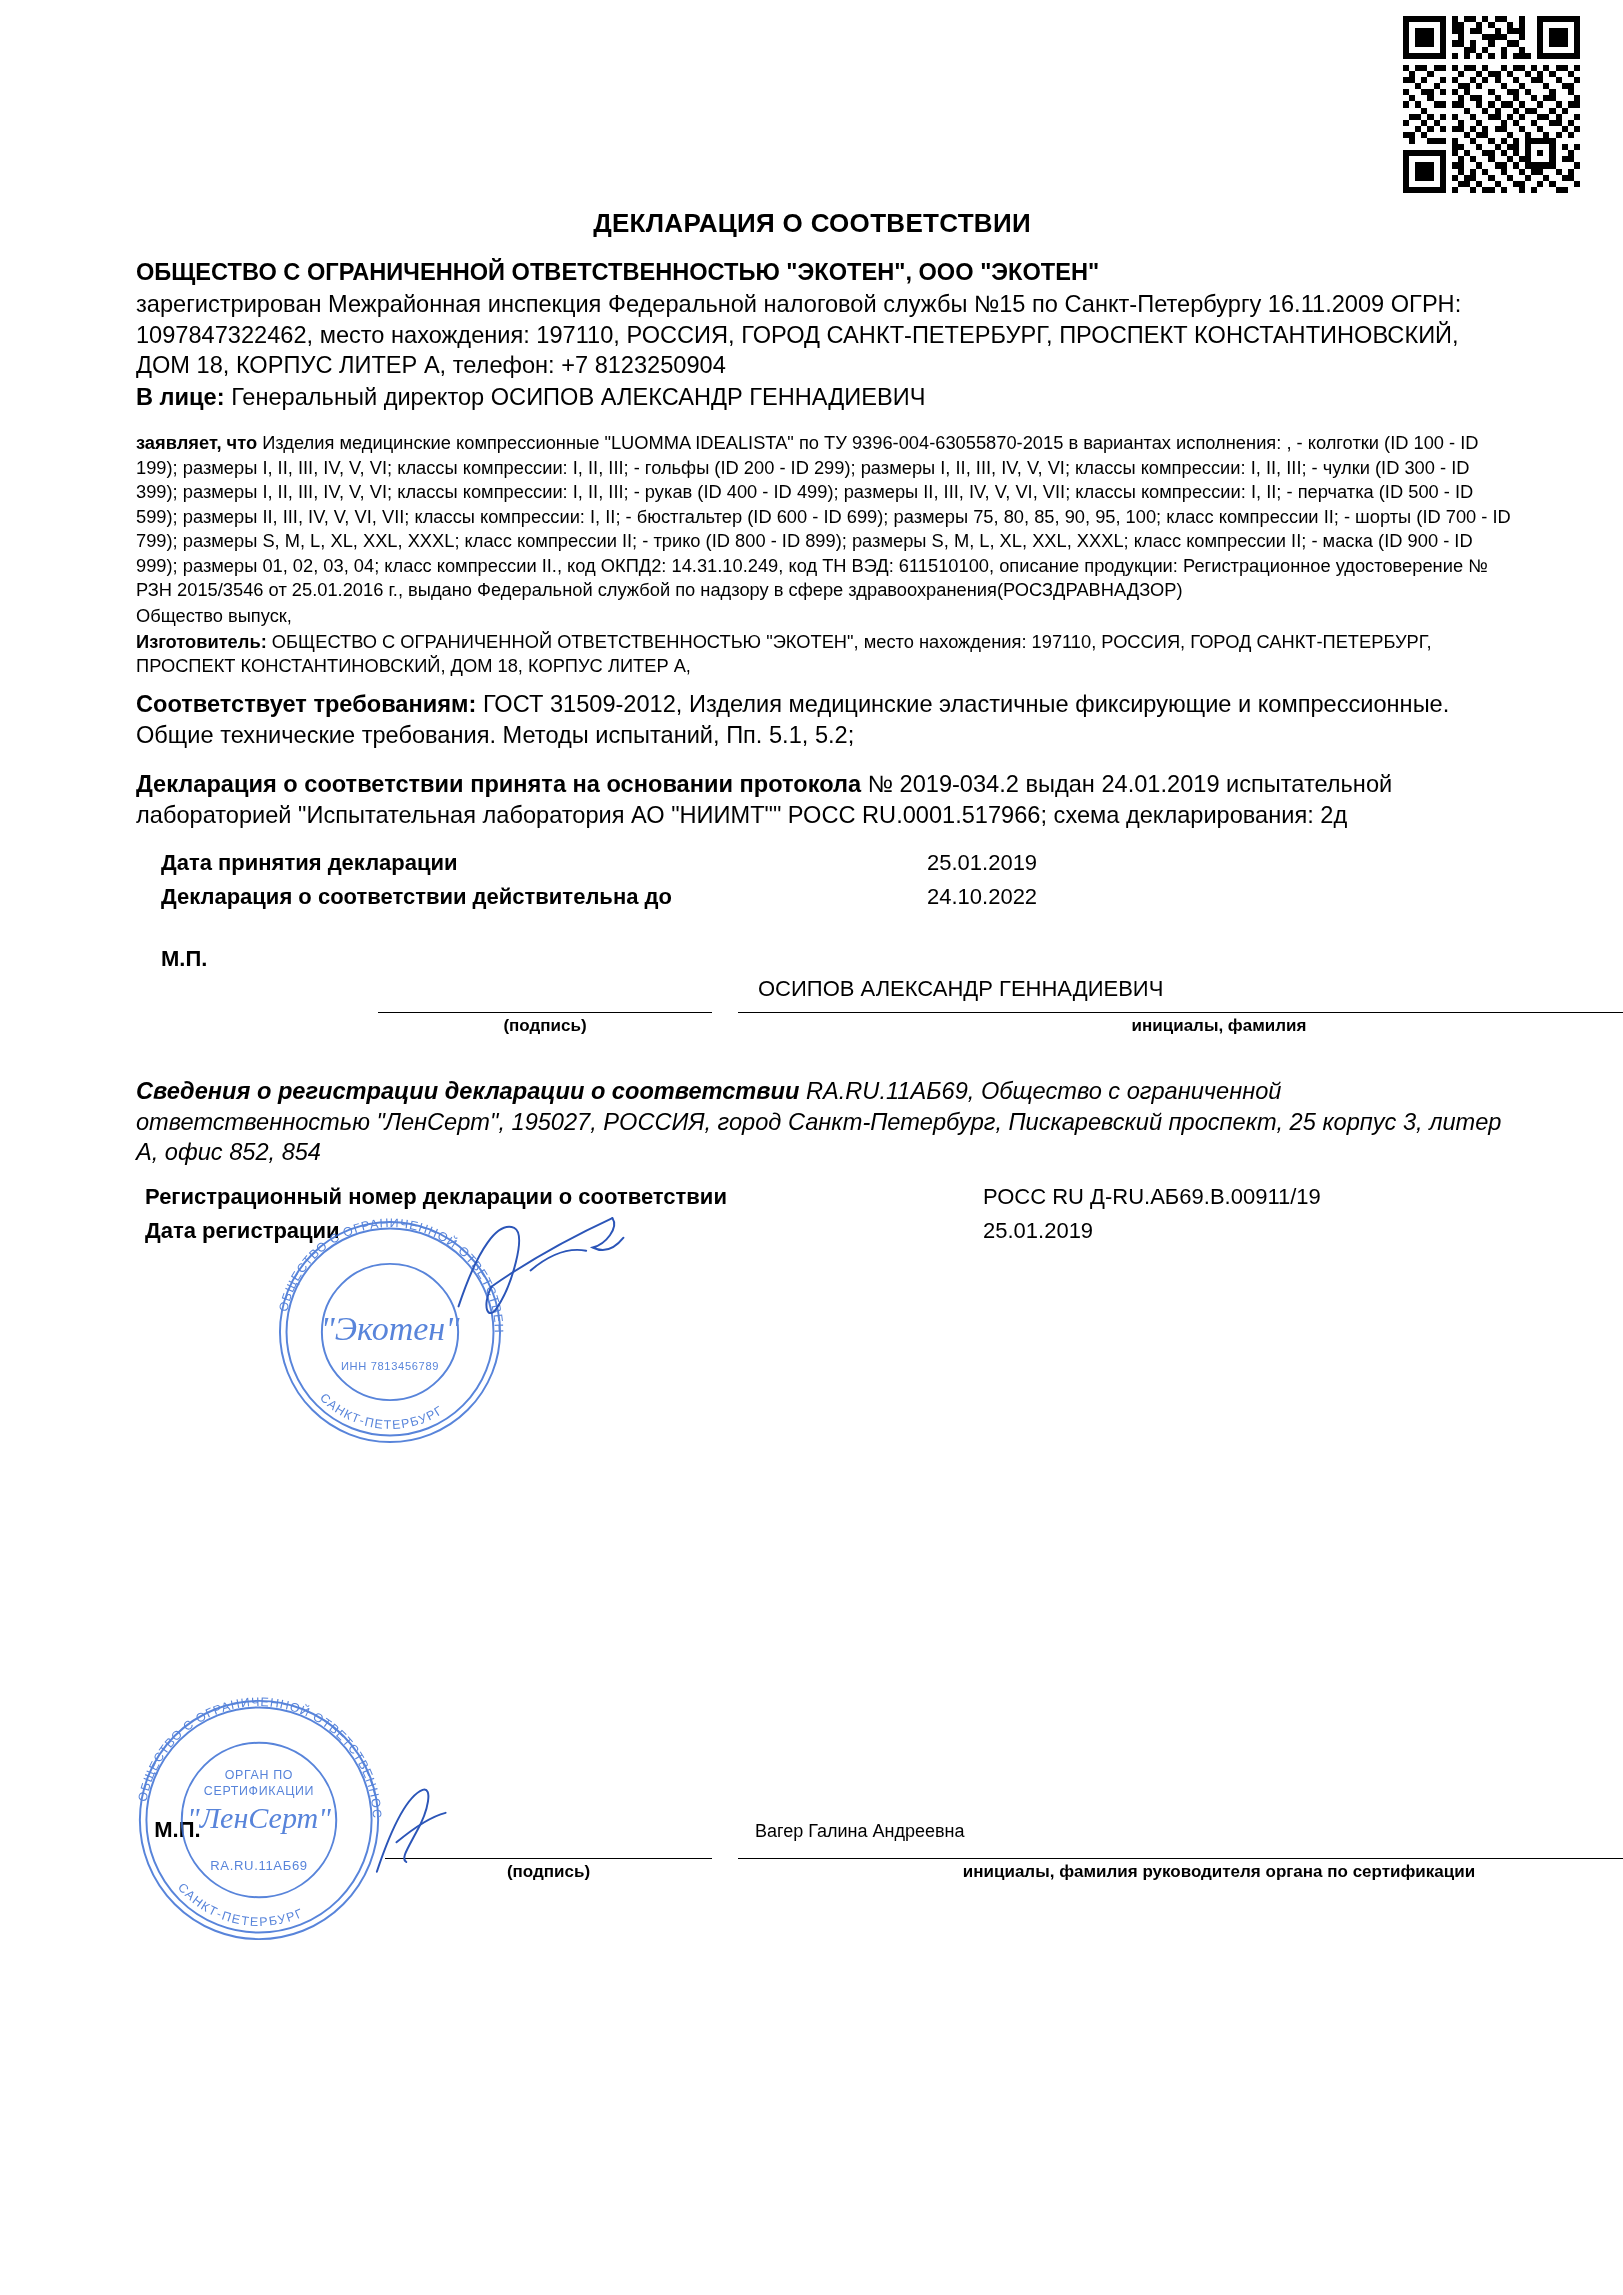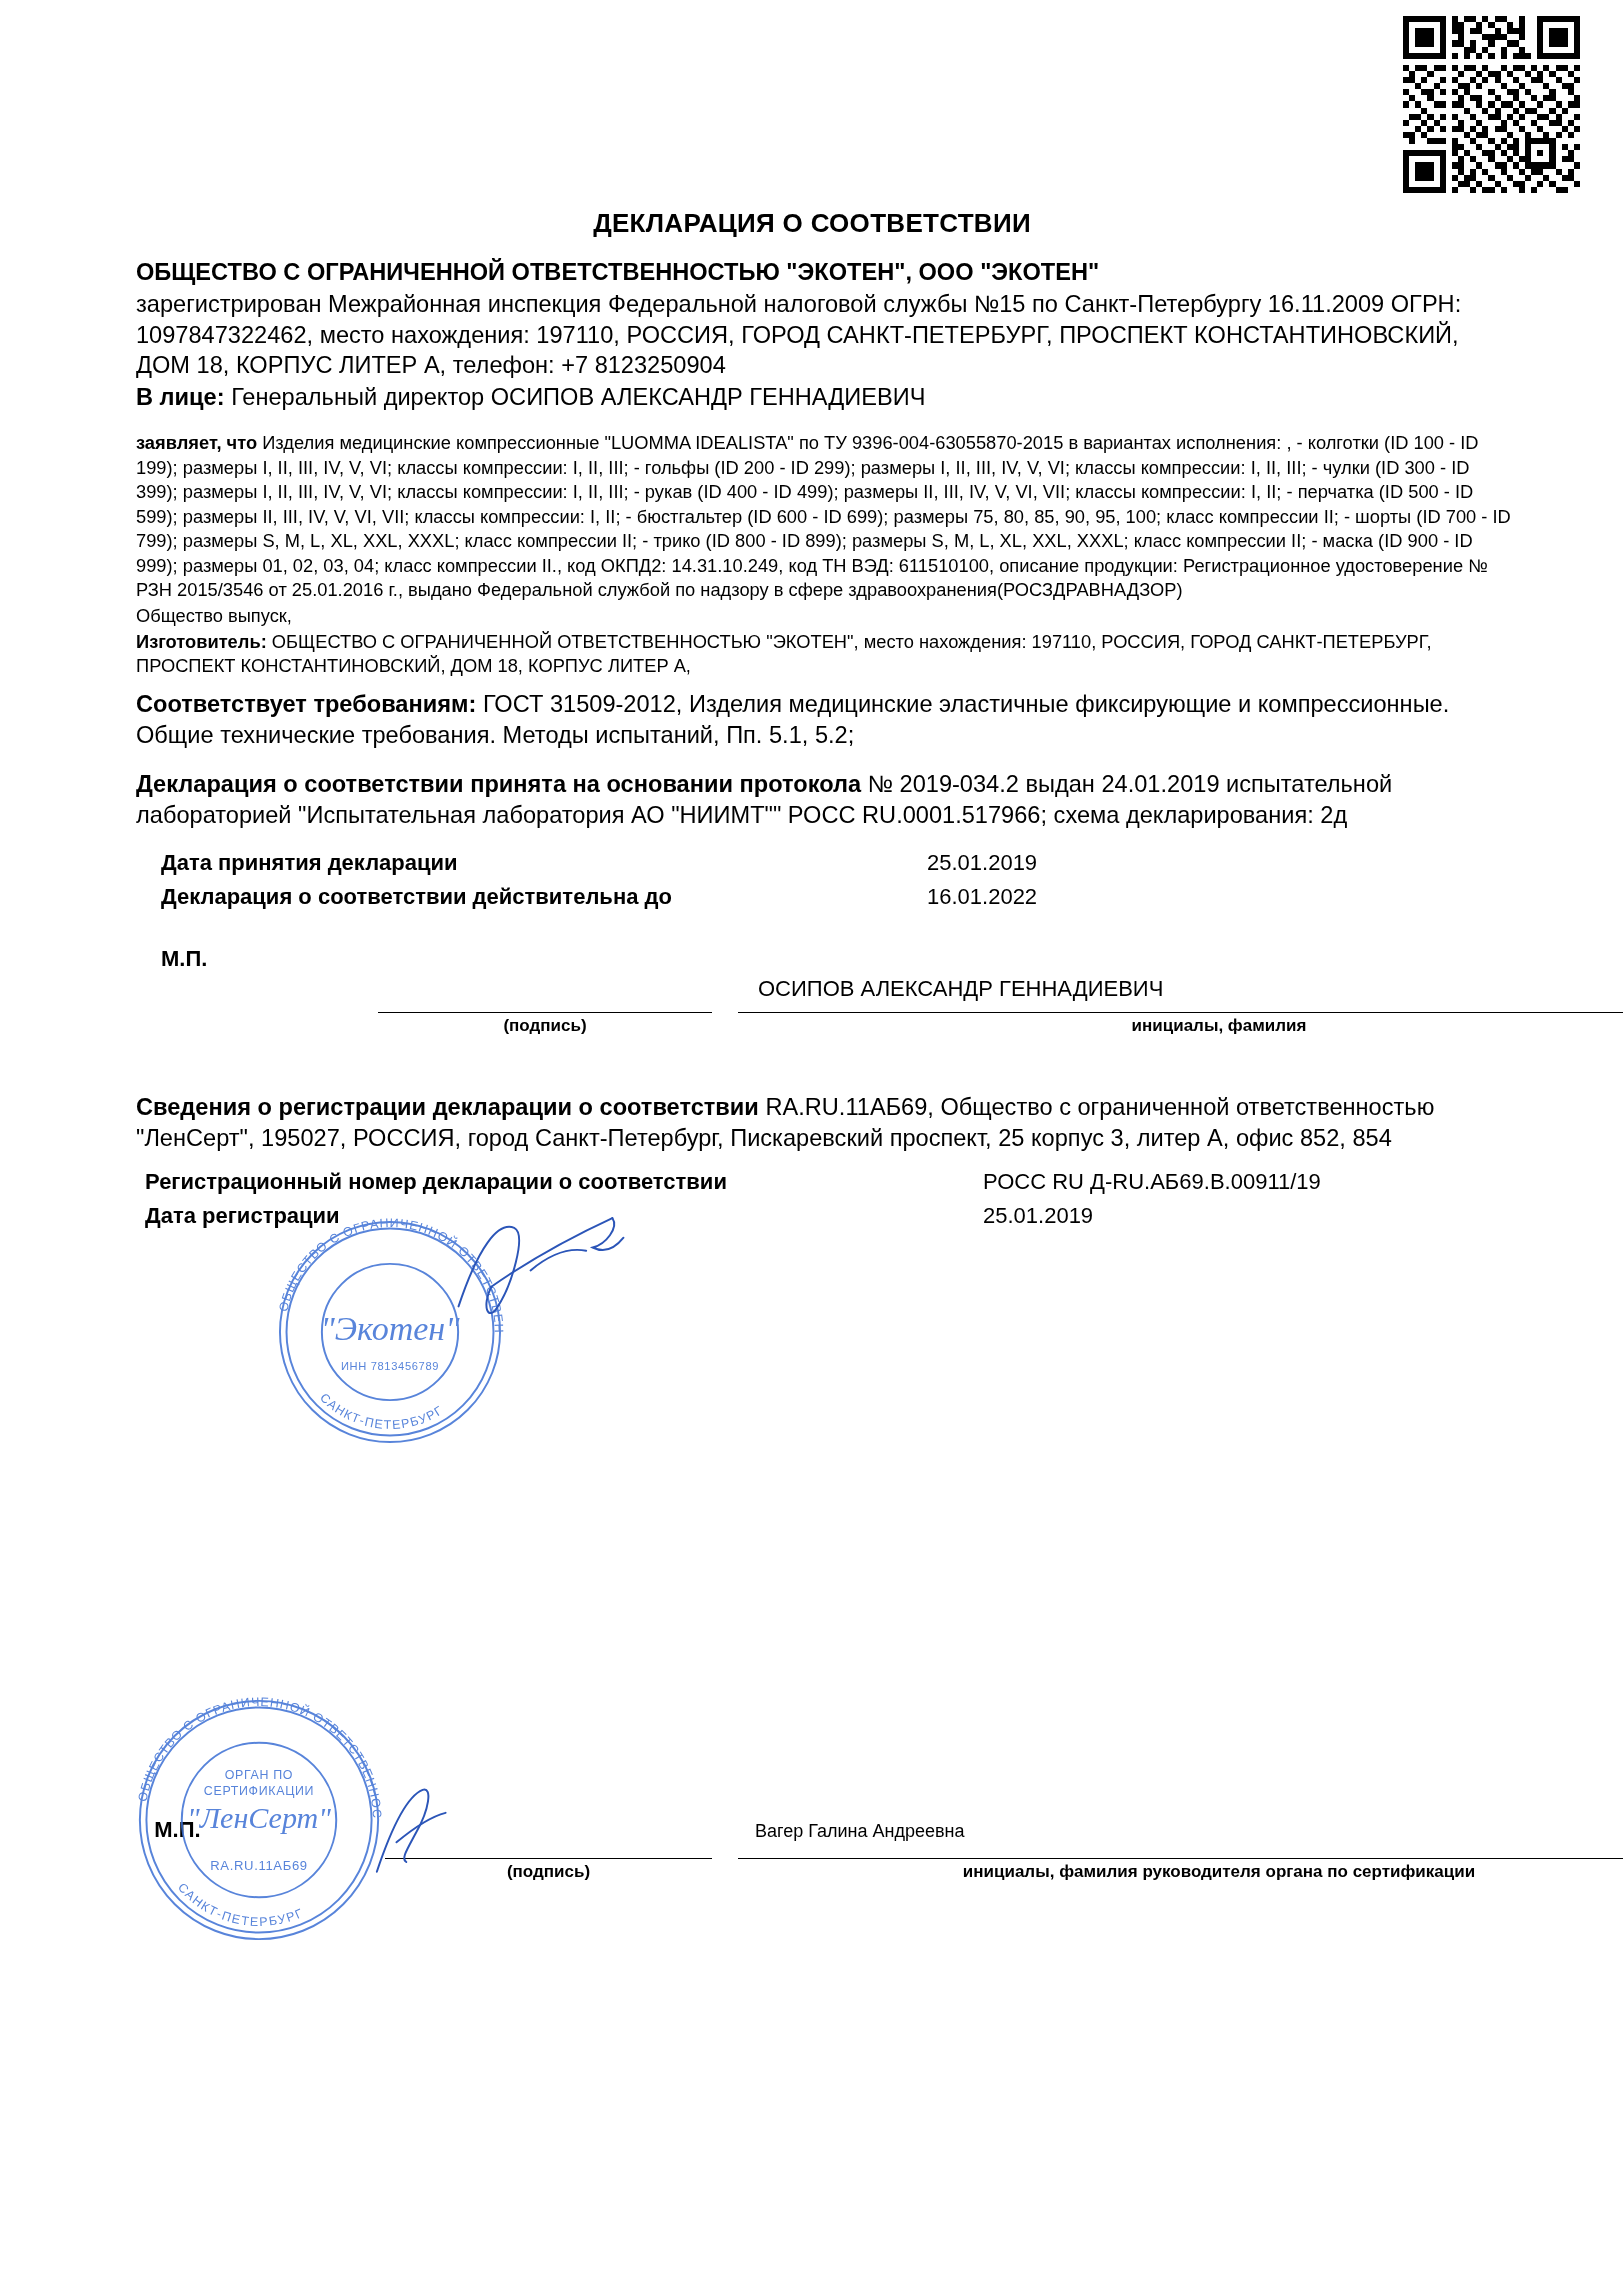--- a/index.html
+++ b/index.html
@@ -128,24 +128,25 @@
     left: 602px;
     top: 76px;
     width: 962px;
     text-align: center;
     font-size: 17px;
     font-weight: bold;
   }
 
   .reg-info {
     position: relative;
-    margin-top: 21px;
+    margin-top: 5px;
     font-size: 23.6px;
     line-height: 1.30;
     z-index: 3;
+    font-style: italic;
   }
 
   .regnum {
     margin-top: 15.7px;
     margin-left: 9px;
     font-size: 22px;
   }
   .regnum .row {
     display: flex;
     align-items: baseline;
@@ -544,21 +545,21 @@
       </div>
     </div>
 
     <div class="dates">
       <div class="row">
         <span class="lbl">Дата принятия декларации</span>
         <span class="val">25.01.2019</span>
       </div>
       <div class="row">
         <span class="lbl">Декларация о соответствии действительна до</span>
-        <span class="val">16.01.2022</span>
+        <span class="val">24.10.2022</span>
       </div>
     </div>
 
     <div class="sig1">
       <div class="mp1">М.П.</div>
       <div class="sig1-line-left"></div>
       <div class="sig1-cap-left">(подпись)</div>
       <div class="sig1-line-right"></div>
       <div class="sig1-name">ОСИПОВ АЛЕКСАНДР ГЕННАДИЕВИЧ</div>
       <div class="sig1-cap-right">инициалы, фамилия</div>

